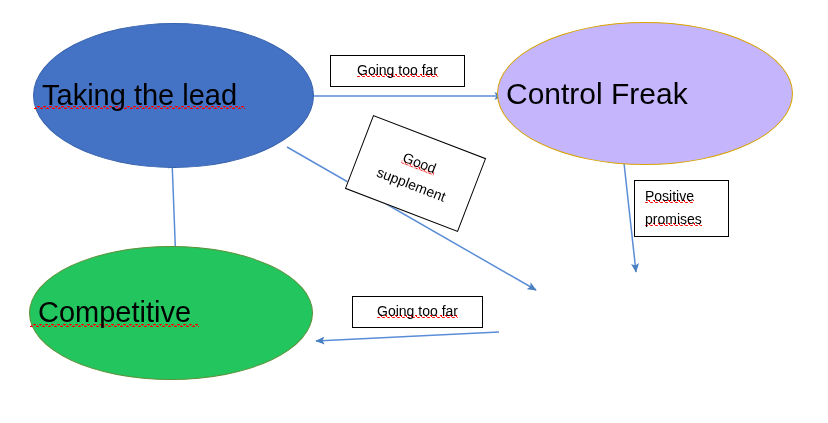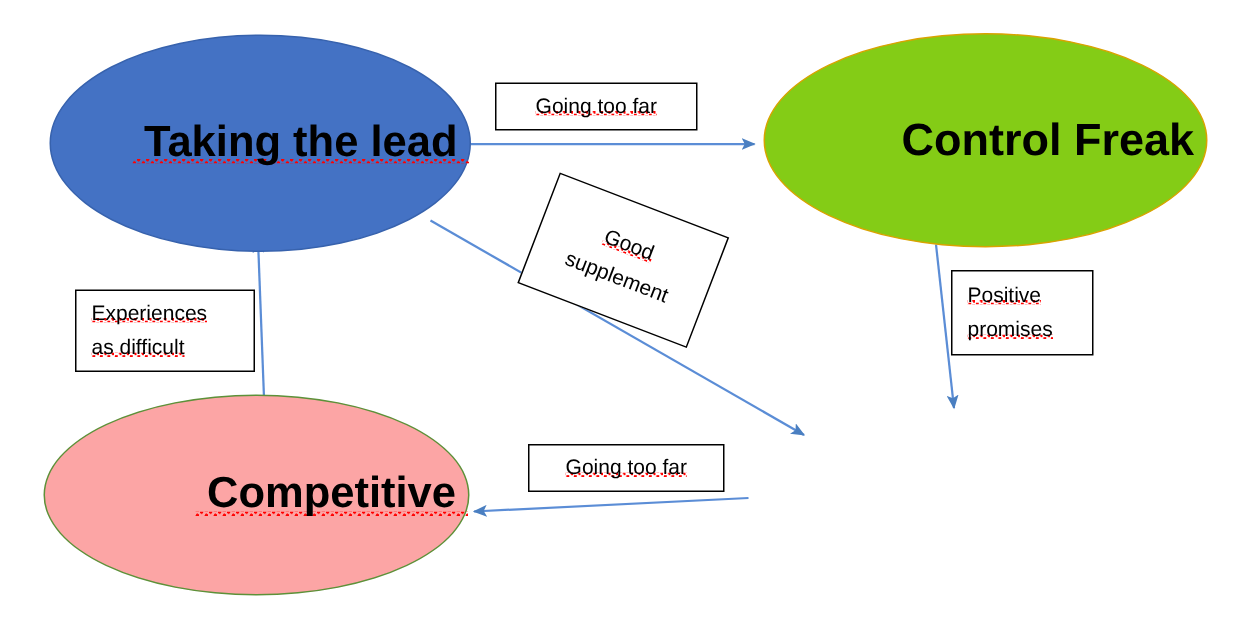--- a/index.html
+++ b/index.html
@@ -20,47 +20,46 @@
     left:0; top:0;
     width:828px; height:423px;
     z-index:1;
   }
   
   .node{
     position:absolute;
     z-index:2;
     display:flex;
     align-items:center;
-    justify-content:flex-end;
+    justify-content:flex-start;
     text-align:center;
     border-radius:50%;
     box-sizing:border-box;
-    font-weight:bold;
   }
   .node .label{
     color:#000000;
     line-height:1.30;
     padding:0 8px;
     white-space:pre-line;
   }
   .node-blue{
     left:33px; top:23px; width:281px; height:145px;
     background:#4472C4;
     border:1px solid #3762ad;
   }
   .node-blue .label{ font-size:29px; }
   .node-gold{
-    left:509px; top:22px; width:296px; height:143px;
-    background:#84cc16;
+    left:497px; top:22px; width:296px; height:143px;
+    background:#c4b5fd;
     border:1px solid #d9a300;
   }
   .node-gold .label{ font-size:30px; }
   .node-green{
-    left:29px; top:263px; width:284px; height:134px;
-    background:#fca5a5;
+    left:29px; top:246px; width:284px; height:134px;
+    background:#22c55e;
     border:1px solid #5d9139;
   }
   .node-green .label{ font-size:29px; }
   .node-orange{
     left:497px; top:270px; width:289px; height:136px;
     background:#ED7D31;
     border:1px solid #d2692a;
   }
   .node-orange .label{ font-size:16px; line-height:1.55; }
 
@@ -153,24 +152,20 @@
 
 
   <div class="lbox lbox-going1">
     <span class="ln sp sp-sm">Going too far</span>
   </div>
 
   <div class="lbox lbox-going2">
     <span class="ln sp sp-sm">Going too far</span>
   </div>
 
-  <div class="lbox lbox-exp">
-    <span class="ln sp sp-sm">Experiences</span>
-    <span class="ln sp sp-sm">as difficult</span>
-  </div>
 
   <div class="lbox lbox-pos">
     <span class="ln sp sp-sm">Positive</span>
     <span class="ln sp sp-sm">promises</span>
   </div>
 
   <div class="lbox lbox-supp">
     <span class="ln sp sp-sm">Good</span>
     <span class="ln">supplement</span>
   </div>

